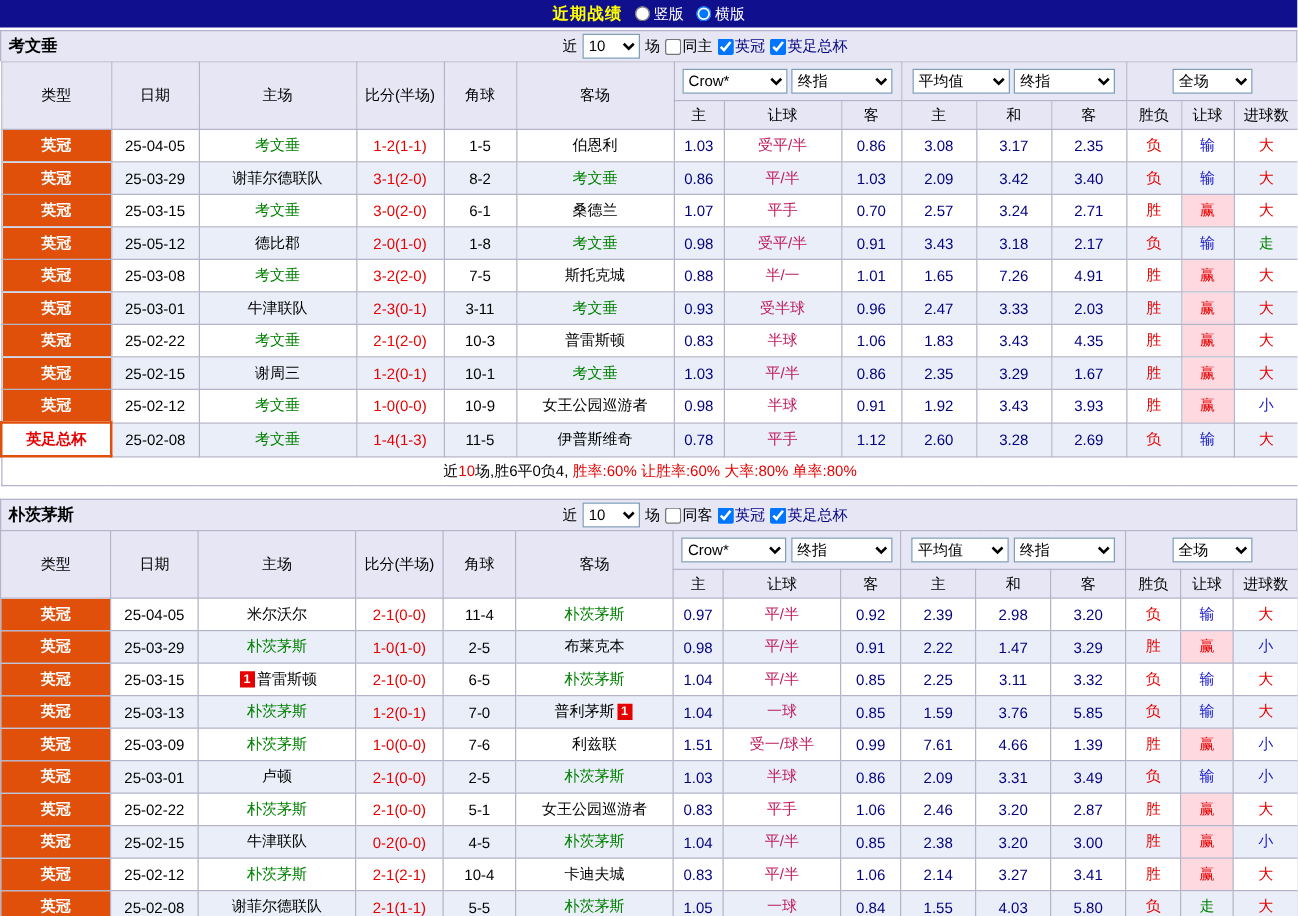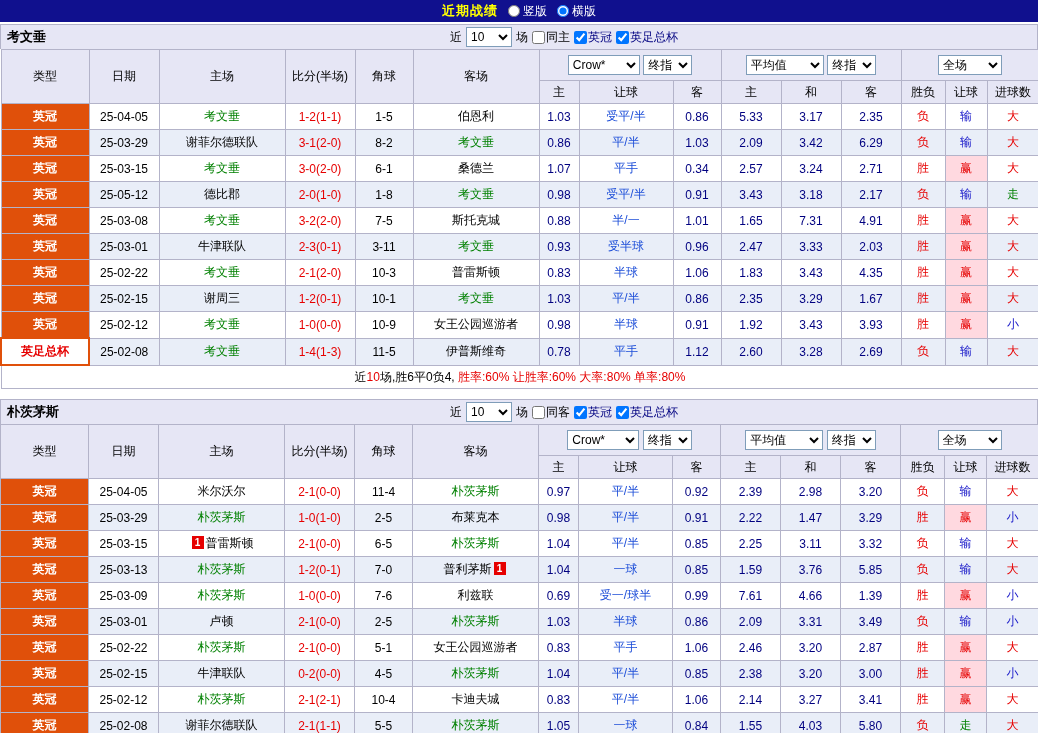--- a/index.html
+++ b/index.html
@@ -14,40 +14,40 @@
   .panel+.panel{margin-top:10px}
   .panel-header{position:relative;height:24px;background:#e6e6f5;border:1px solid #b3b3c9;border-bottom:none;display:flex;align-items:center;justify-content:center}
   .team-name{position:absolute;left:6px;font-weight:bold;font-size:13px}
   .filters{display:flex;align-items:center;gap:4px;margin-left:90px}
   .filters label{display:inline-flex;align-items:center;gap:1px;cursor:pointer}
   .filters .league-label{color:#000080}
   .filters input{margin:0;width:13px;height:13px}
 
   select{font-size:12px;height:20px;background:#fff;border:1px solid #7f9db9}
   .sel-count{width:46px}
-  .sel-crow{width:72px}
-  .sel-fin{width:49px}
+  .sel-crow{width:84px}
+  .sel-fin{width:81px}
   .sel-avg{width:78px}
   .sel-full{width:64px}
 
   table{border-collapse:collapse;table-layout:fixed;width:1038px}
   th,td{border:1px solid #b3b3c9;text-align:center;vertical-align:middle;white-space:nowrap;overflow:hidden;padding:0}
   thead th{background:#e6e6f5;font-weight:normal}
   tr.sel-row th{height:30px}
   tr.sub-row th{height:22px}
   tbody td{height:25px}
   tbody tr.alt{background:#e9eef8}
 
   td.type-league{background:#e0500a;color:#fff;font-weight:bold}
   td.type-cup{background:#ffffff;color:#e60000;font-weight:bold;border:2px solid #e0500a}
   td.score{color:#e60000}
   .team{cursor:pointer}
   .team.focus{color:#008000}
   td.odd{color:#000080}
-  td.handicap{color:#1d4ed8}
+  td.handicap{color:#be185d}
   td.c-red{color:#e60000}
   td.c-blue{color:#1414c8}
   td.c-green{color:#008000}
   td.c-win{color:#e60000;background:#ffd9e0}
   .badge{display:inline-block;background:#e60000;color:#fff;width:12px;height:13px;line-height:13px;font-size:10px;font-weight:bold;margin:0 2px;vertical-align:1px}
 
   tfoot td{height:22px;background:#fff}
   .seg-red{color:#e60000}
   .seg-dark{color:#000}
 </style>
@@ -141,54 +141,54 @@
         <tr>
           <td class="type-league">英冠</td>
           <td>25-04-05</td>
           <td><span class="team focus">考文垂</span></td>
           <td class="score">1-2(1-1)</td>
           <td>1-5</td>
           <td><span class="team">伯恩利</span></td>
           <td class="odd">1.03</td>
           <td class="handicap">受平/半</td>
           <td class="odd">0.86</td>
-          <td class="odd">5.33</td>
+          <td class="odd">3.08</td>
           <td class="odd">3.17</td>
           <td class="odd">2.35</td>
           <td class="c-red">负</td>
           <td class="c-blue">输</td>
           <td class="c-red">大</td>
         </tr>
         <tr class="alt">
           <td class="type-league">英冠</td>
           <td>25-03-29</td>
           <td><span class="team">谢菲尔德联队</span></td>
           <td class="score">3-1(2-0)</td>
           <td>8-2</td>
           <td><span class="team focus">考文垂</span></td>
           <td class="odd">0.86</td>
           <td class="handicap">平/半</td>
           <td class="odd">1.03</td>
           <td class="odd">2.09</td>
           <td class="odd">3.42</td>
-          <td class="odd">6.29</td>
+          <td class="odd">3.40</td>
           <td class="c-red">负</td>
           <td class="c-blue">输</td>
           <td class="c-red">大</td>
         </tr>
         <tr>
           <td class="type-league">英冠</td>
           <td>25-03-15</td>
           <td><span class="team focus">考文垂</span></td>
           <td class="score">3-0(2-0)</td>
           <td>6-1</td>
           <td><span class="team">桑德兰</span></td>
           <td class="odd">1.07</td>
           <td class="handicap">平手</td>
-          <td class="odd">0.34</td>
+          <td class="odd">0.70</td>
           <td class="odd">2.57</td>
           <td class="odd">3.24</td>
           <td class="odd">2.71</td>
           <td class="c-red">胜</td>
           <td class="c-win">赢</td>
           <td class="c-red">大</td>
         </tr>
         <tr class="alt">
           <td class="type-league">英冠</td>
           <td>25-05-12</td>
@@ -210,21 +210,21 @@
           <td class="type-league">英冠</td>
           <td>25-03-08</td>
           <td><span class="team focus">考文垂</span></td>
           <td class="score">3-2(2-0)</td>
           <td>7-5</td>
           <td><span class="team">斯托克城</span></td>
           <td class="odd">0.88</td>
           <td class="handicap">半/一</td>
           <td class="odd">1.01</td>
           <td class="odd">1.65</td>
-          <td class="odd">7.31</td>
+          <td class="odd">7.26</td>
           <td class="odd">4.91</td>
           <td class="c-red">胜</td>
           <td class="c-win">赢</td>
           <td class="c-red">大</td>
         </tr>
         <tr class="alt">
           <td class="type-league">英冠</td>
           <td>25-03-01</td>
           <td><span class="team">牛津联队</span></td>
           <td class="score">2-3(0-1)</td>
@@ -457,21 +457,21 @@
           <td class="c-blue">输</td>
           <td class="c-red">大</td>
         </tr>
         <tr>
           <td class="type-league">英冠</td>
           <td>25-03-09</td>
           <td><span class="team focus">朴茨茅斯</span></td>
           <td class="score">1-0(0-0)</td>
           <td>7-6</td>
           <td><span class="team">利兹联</span></td>
-          <td class="odd">0.69</td>
+          <td class="odd">1.51</td>
           <td class="handicap">受一/球半</td>
           <td class="odd">0.99</td>
           <td class="odd">7.61</td>
           <td class="odd">4.66</td>
           <td class="odd">1.39</td>
           <td class="c-red">胜</td>
           <td class="c-win">赢</td>
           <td class="c-blue">小</td>
         </tr>
         <tr class="alt">

